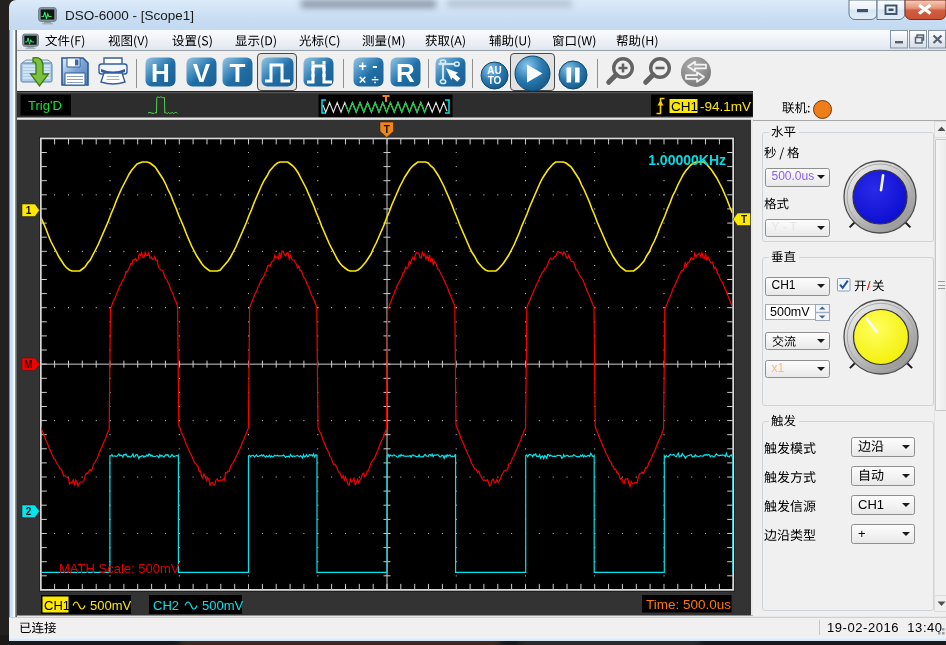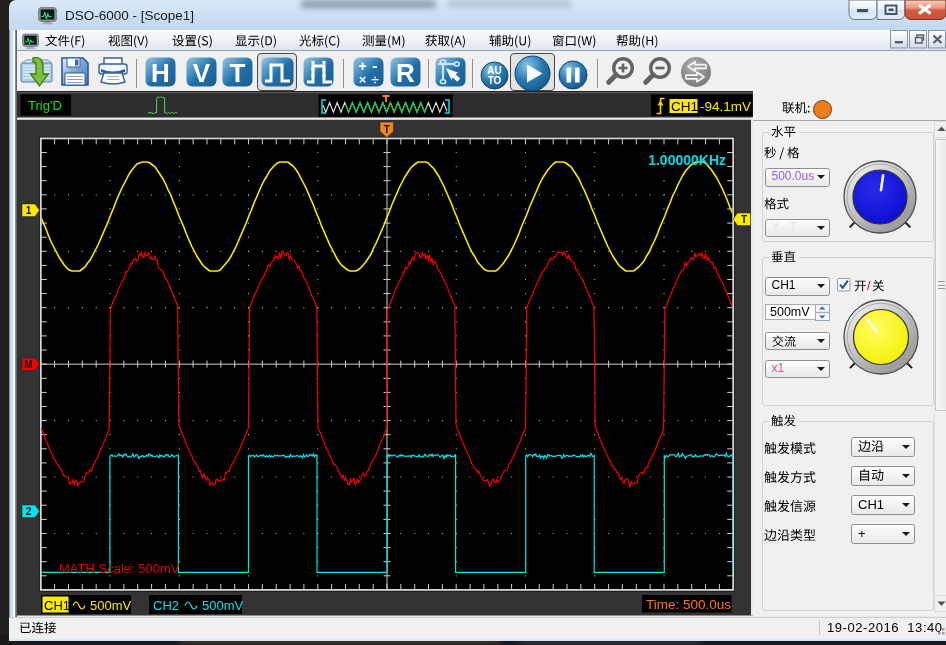--- a/index.html
+++ b/index.html
@@ -452,21 +452,21 @@
 <polygon points="4,5.5 10.5,5.5 7.2,2.5" fill="#41658e"></polygon>
 <polygon points="4,11.5 10.5,11.5 7.2,14.5" fill="#41658e"></polygon>
     </svg>
     <div class="abs" style="left:755.5px;top:331.5px;width:65.5px;height:18.5px;background:linear-gradient(#fcfcfc,#f2f2f2 55%,#e8e8e8);border:1px solid #8f8f8f;border-radius:2.5px"></div>
     <div class="abs" style="left:808.0px;top:338.75px;width:0;height:0;border-left:4px solid transparent;border-right:4px solid transparent;border-top:4.5px solid #1a1a1a"></div>
     <svg style="position:absolute;left:762.5px;top:331.6px" width="26" height="17" viewBox="0 -13.80 26 17">
       <path d="M3.8 -7.2C3.1 -6.3 1.9 -5.3 0.8 -4.7C1.0 -4.6 1.4 -4.2 1.5 -4.0C2.6 -4.7 3.9 -5.8 4.7 -6.8ZM7.4 -6.7C8.5 -5.9 9.9 -4.8 10.5 -4.0L11.2 -4.6C10.6 -5.3 9.2 -6.4 8.1 -7.2ZM4.2 -5.1 3.4 -4.8C3.9 -3.6 4.5 -2.6 5.4 -1.8C4.1 -0.9 2.5 -0.2 0.6 0.2C0.7 0.4 1.0 0.8 1.1 1.0C3.0 0.5 4.7 -0.2 6.0 -1.2C7.3 -0.2 8.9 0.5 10.9 0.9C11.0 0.6 11.3 0.3 11.5 0.1C9.6 -0.3 8.0 -0.9 6.7 -1.8C7.6 -2.6 8.2 -3.6 8.7 -4.9L7.8 -5.1C7.4 -4.0 6.8 -3.1 6.0 -2.4C5.2 -3.1 4.6 -4.0 4.2 -5.1ZM5.0 -9.9C5.3 -9.4 5.6 -8.8 5.8 -8.4H0.8V-7.5H11.2V-8.4H6.2L6.7 -8.6C6.6 -9.0 6.2 -9.7 5.9 -10.2Z M18.9 -4.3V0.4H19.7V-4.3ZM16.8 -4.3V-3.1C16.8 -2.0 16.6 -0.7 15.2 0.3C15.4 0.5 15.7 0.7 15.8 0.9C17.4 -0.2 17.6 -1.8 17.6 -3.1V-4.3ZM21.1 -4.3V-0.5C21.1 0.2 21.1 0.4 21.3 0.6C21.5 0.7 21.7 0.8 22.0 0.8C22.1 0.8 22.4 0.8 22.5 0.8C22.8 0.8 23.0 0.7 23.1 0.6C23.3 0.5 23.4 0.4 23.4 0.2C23.5 -0.1 23.5 -0.7 23.6 -1.2C23.4 -1.3 23.1 -1.4 22.9 -1.6C22.9 -1.0 22.9 -0.6 22.9 -0.3C22.9 -0.2 22.8 -0.1 22.8 -0.0C22.7 0.0 22.6 0.0 22.5 0.0C22.4 0.0 22.2 0.0 22.2 0.0C22.1 0.0 22.0 0.0 22.0 -0.0C21.9 -0.1 21.9 -0.2 21.9 -0.4V-4.3ZM13.0 -9.3C13.7 -8.9 14.6 -8.2 15.1 -7.7L15.6 -8.4C15.2 -8.9 14.3 -9.5 13.5 -9.9ZM12.5 -6.0C13.2 -5.6 14.2 -5.1 14.7 -4.7L15.2 -5.4C14.7 -5.8 13.7 -6.3 13.0 -6.6ZM12.8 0.2 13.5 0.8C14.2 -0.3 15.1 -1.8 15.7 -3.1L15.1 -3.7C14.4 -2.3 13.4 -0.7 12.8 0.2ZM18.7 -9.9C18.9 -9.5 19.1 -9.0 19.2 -8.5H15.8V-7.7H18.2C17.7 -7.1 17.0 -6.2 16.8 -6.0C16.5 -5.8 16.2 -5.7 16.0 -5.7C16.0 -5.4 16.2 -5.0 16.2 -4.8C16.5 -4.9 17.1 -5.0 22.0 -5.3C22.3 -5.0 22.5 -4.7 22.6 -4.4L23.4 -4.9C22.9 -5.6 22.0 -6.7 21.2 -7.5L20.6 -7.1C20.9 -6.8 21.2 -6.4 21.5 -6.0L17.7 -5.8C18.2 -6.4 18.7 -7.1 19.2 -7.7H23.3V-8.5H20.2C20.0 -9.0 19.8 -9.6 19.5 -10.1Z" fill="#000"></path>
     </svg>
     <div class="abs" style="left:755.5px;top:359.5px;width:65.5px;height:18.5px;background:linear-gradient(#fcfcfc,#f2f2f2 55%,#e8e8e8);border:1px solid #8f8f8f;border-radius:2.5px"></div>
     <div class="abs" style="left:808.0px;top:366.75px;width:0;height:0;border-left:4px solid transparent;border-right:4px solid transparent;border-top:4.5px solid #1a1a1a"></div>
-    <div class="abs" style="left:762.5px;top:360.95px;font-size:12px;color:#ec4899;line-height:15px">x1</div>
+    <div class="abs" style="left:762.5px;top:360.95px;font-size:12px;color:#fdba74;line-height:15px">x1</div>
     <svg class="abs" style="left:826px;top:291px" width="92" height="92" viewBox="826.5 291.0 92 92">
       <defs>
         <linearGradient id="kn872337" x1="0" y1="0" x2="0.8" y2="1">
           <stop offset="0" stop-color="#fcfcfc"></stop>
           <stop offset="0.45" stop-color="#cacaca"></stop>
           <stop offset="1" stop-color="#909090"></stop>
         </linearGradient>
         <radialGradient id="kn872337i" cx="0.4" cy="0.35" r="0.75">
           <stop offset="0" stop-color="#ffff60"></stop>
           <stop offset="1" stop-color="#f2ee00"></stop>

